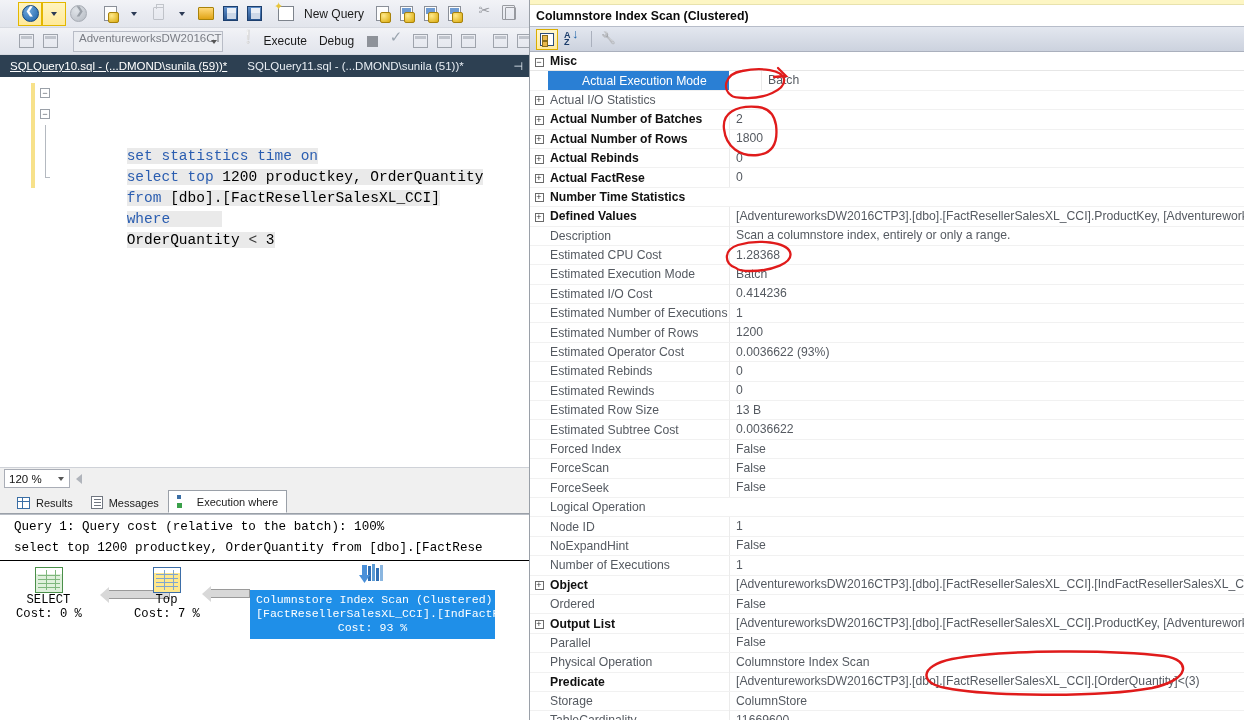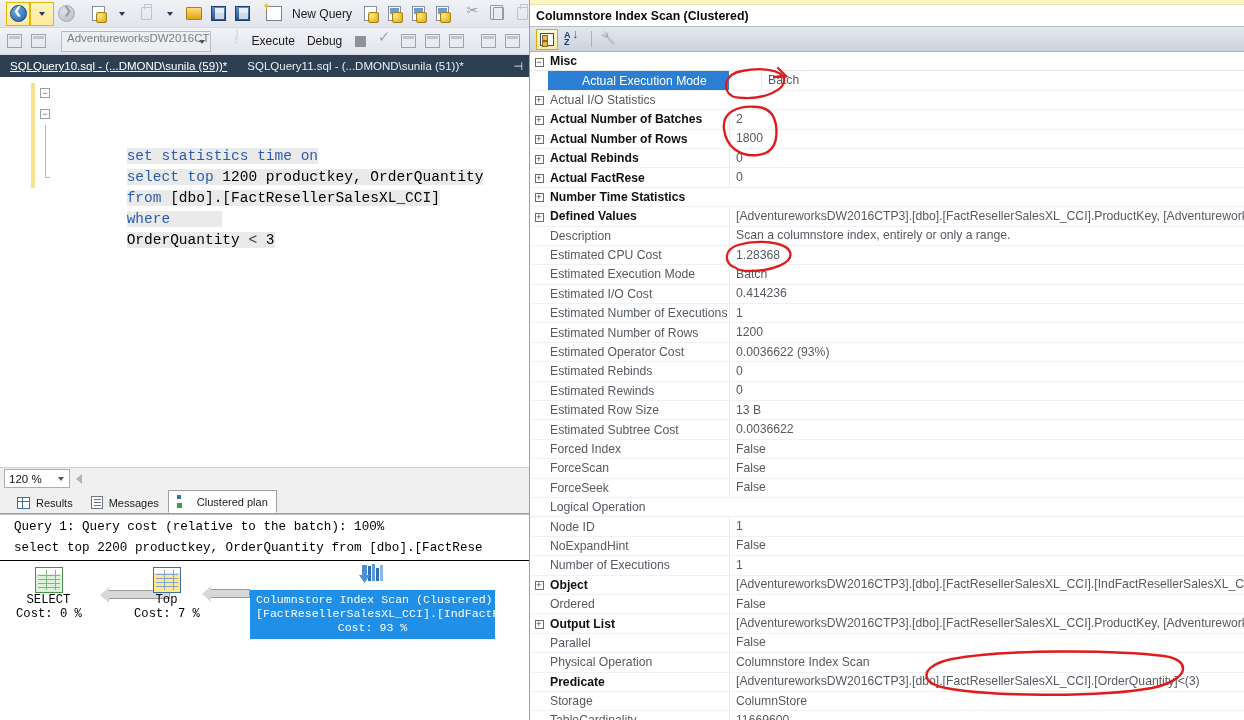--- a/index.html
+++ b/index.html
@@ -18,21 +18,21 @@
     width: 529px; height: 720px;
     background: #f0f0f0;
     overflow: hidden;
   }
 
   .toolbar-strip {
     height: 28px;
     background: linear-gradient(to bottom,#f2f3f7 0%, #e9ebf1 50%, #e2e5ec 100%);
     border-bottom: 1px solid #d6d9e0;
     display: flex; align-items: center;
-    padding: 0 2px;
+    padding: 0 14px;
     position: relative;
   }
   .toolbar-strip.second { height: 27px; }
   .tb-grip {
     width: 7px; height: 20px; margin: 0 2px;
     background-image: linear-gradient(to bottom, #b9bcc4 0 2px, transparent 2px 4px);
     background-size: 2px 4px;
     background-repeat: repeat-y;
     background-position: 2px 2px;
     opacity: .75;
@@ -649,27 +649,27 @@
       <div class="res-tab">
         <span class="grid-ic"></span>
         <span>Results</span>
       </div>
       <div class="res-tab">
         <span class="msg-ic"></span>
         <span>Messages</span>
       </div>
       <div class="res-tab active">
         <span class="plan-ic"></span>
-        <span>Clustered plan</span>
+        <span>Execution where</span>
       </div>
     </div>
 
     <div class="plan-area">
       <div class="plan-header">Query 1: Query cost (relative to the batch): 100%</div>
-      <div class="plan-header">select top 2200 productkey, OrderQuantity from [dbo].[FactRese</div>
+      <div class="plan-header">select top 1200 productkey, OrderQuantity from [dbo].[FactRese</div>
       <div class="plan-rule"></div>
 
       <div class="plan-canvas">
 
         <div class="arrow" style="left:108px; top:29px; width:62px;"></div>
         <div class="arrow" style="left:210px; top:28px; width:40px;"></div>
 
         <div class="node" style="left:16px; top:6px; width:65px;">
           <div class="icon-select"></div>
           <div class="node-label">SELECT</div>

